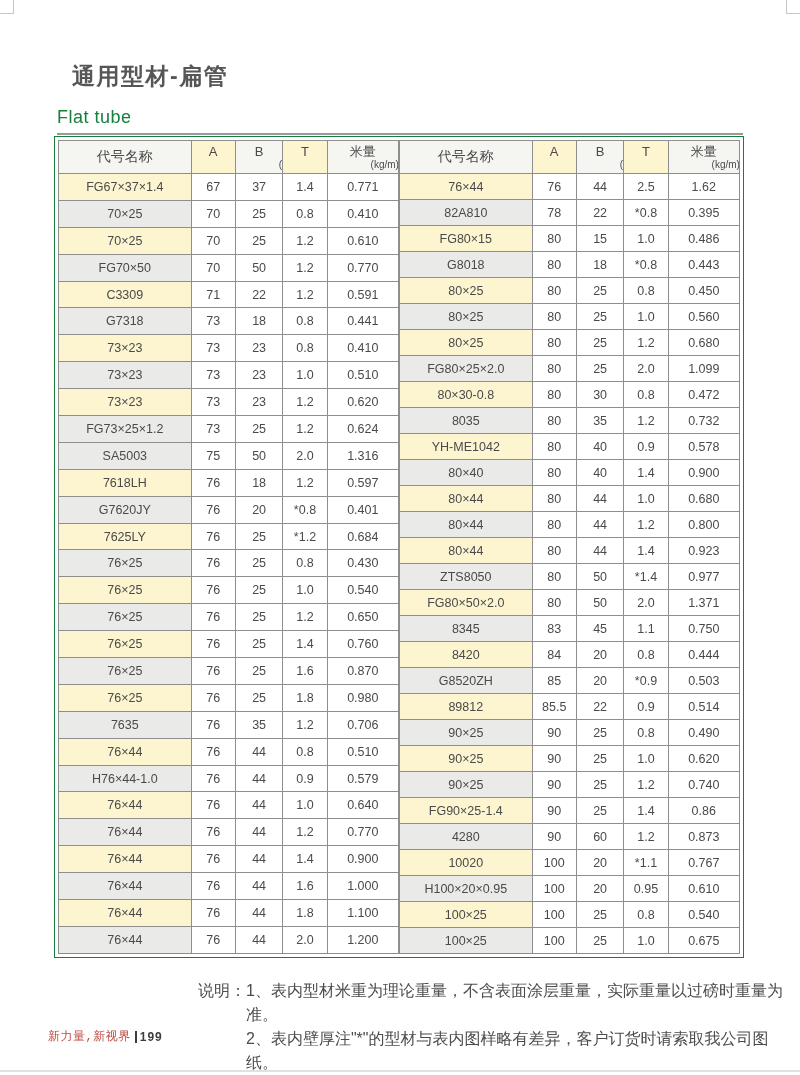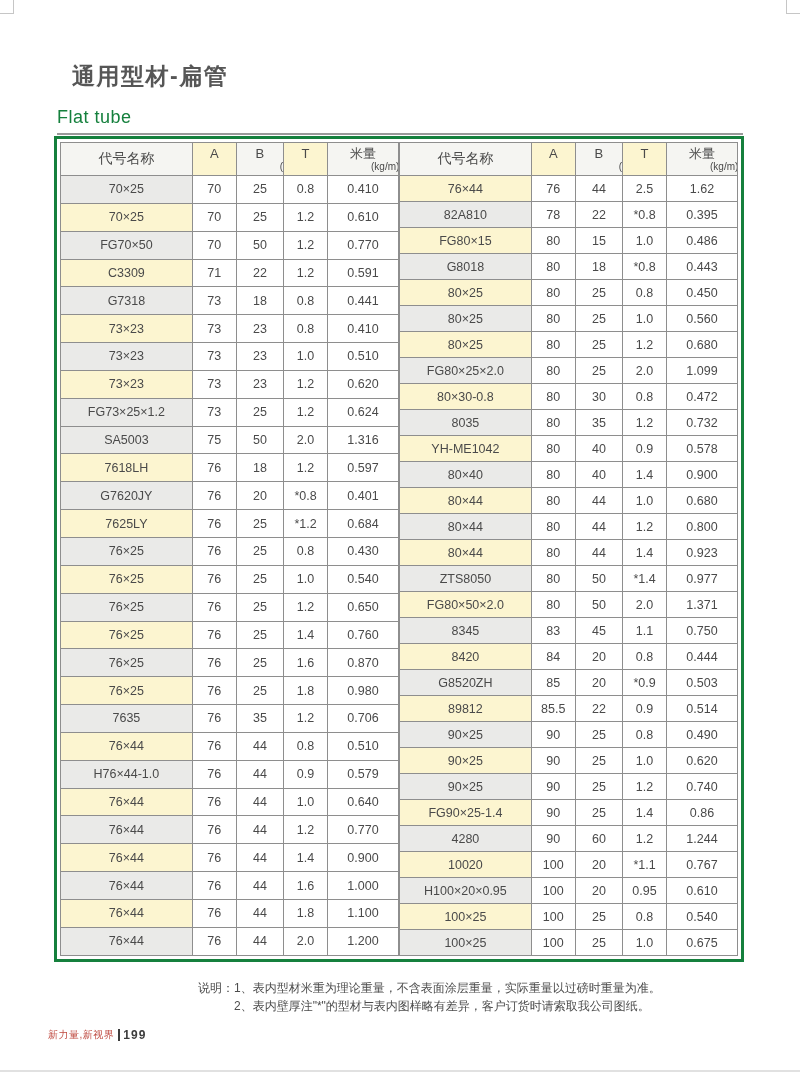--- a/index.html
+++ b/index.html
@@ -14,45 +14,45 @@
 
   
   .header { position:absolute; left:57px; top:46px; width:686px; }
   .page-title { margin:15px; font-size:23px; font-weight:bold; color:#565656; letter-spacing:1.5px; }
   .page-subtitle { font-size:18px; color:#15803d; margin-top:15px; letter-spacing:0.5px; }
   .header-rule { border-bottom:2px solid #9a9a9a; margin-top:5px; }
 
   
   .table-frame {
     position:absolute; left:54px; top:136px; width:690px;
-    border:3px solid #15803d; padding:3px; box-sizing:border-box;
+    border:1px solid #15803d; padding:3px; box-sizing:border-box;
     display:flex; background:#fff;
   }
   table.spec { border-collapse:collapse; width:341px; table-layout:fixed; }
   .spec th, .spec td {
     border:1px solid #8e8e8e; text-align:center; vertical-align:middle;
     color:#4a4a4a; padding:0; overflow:hidden; white-space:nowrap;
   }
   .spec thead th { height:32px; background:#f5f5f2; font-weight:normal; }
   .spec thead th.cream { background:#fcf5d0; }
   .spec td { height:25px; font-size:12.5px; background:#ffffff; }
   .name-h { font-size:14px; color:#4a4a4a; }
   .h-main { font-size:13px; line-height:14px; }
   .h-unit { font-size:10px; line-height:11px;padding-left:43px; }
   td.name.cream { background:#fcf5d0; }
   td.name.gray  { background:#eaeae8; }
 
   
-  .notes { position:absolute; left:198px; top:979px; display:flex; font-size:12px; color:#4c4c4c; }
+  .notes { position:absolute; left:198px; top:979px; display:flex; font-size:16px; color:#4c4c4c; }
   .notes-label { white-space:nowrap; line-height:1.5; }
   .notes-lines div { line-height:1.5; }
 
   
   .page-footer { position:absolute; left:48px; top:1028px; display:flex; align-items:center; }
-  .footer-brand { font-size:10px; color:#bf4a40; letter-spacing:0.5px; margin-right:4px; }
+  .footer-brand { font-size:12px; color:#bf4a40; letter-spacing:0.5px; margin-right:4px;font-family:Liberation Mono, monospace; }
   .footer-bar { width:2px; height:12px; background:#3c3c3c; margin-right:3px; }
   .page-number { font-size:12px; font-weight:bold; color:#3c3c3c; letter-spacing:1px; }
 
   .bottom-line { position:absolute; left:0; bottom:3px; width:100%; height:2px; background:#e1e1e1; }
 </style>
 </head>
 <body>
 
 <div class="corner-mark tl"></div>
 <div class="corner-mark tr"></div>
@@ -89,20 +89,27 @@
           <div class="h-unit">(mm)</div>
         </th>
         <th>
           <div class="h-main">米量</div>
           <div class="h-unit">(kg/m)</div>
         </th>
       </tr>
     </thead>
     <tbody id="tbody-left">
         <tr>
+          <td class="name cream">FG67×37×1.4</td>
+          <td>67</td>
+          <td>37</td>
+          <td>1.4</td>
+          <td>0.771</td>
+        </tr>
+        <tr>
           <td class="name gray">70×25</td>
           <td>70</td>
           <td>25</td>
           <td>0.8</td>
           <td>0.410</td>
         </tr>
         <tr>
           <td class="name cream">70×25</td>
           <td>70</td>
           <td>25</td>
@@ -497,21 +504,21 @@
           <td>90</td>
           <td>25</td>
           <td>1.4</td>
           <td>0.86</td>
         </tr>
         <tr>
           <td class="name gray">4280</td>
           <td>90</td>
           <td>60</td>
           <td>1.2</td>
-          <td>1.244</td>
+          <td>0.873</td>
         </tr>
         <tr>
           <td class="name cream">10020</td>
           <td>100</td>
           <td>20</td>
           <td>*1.1</td>
           <td>0.767</td>
         </tr>
         <tr>
           <td class="name gray">H100×20×0.95</td>

